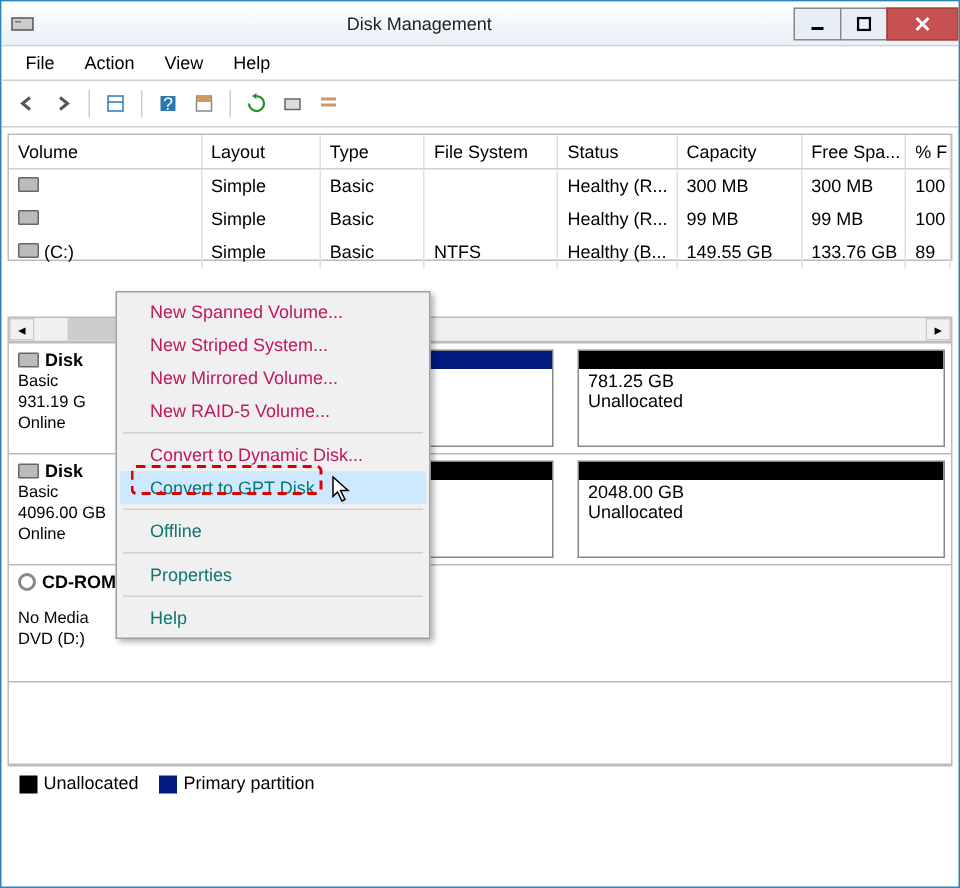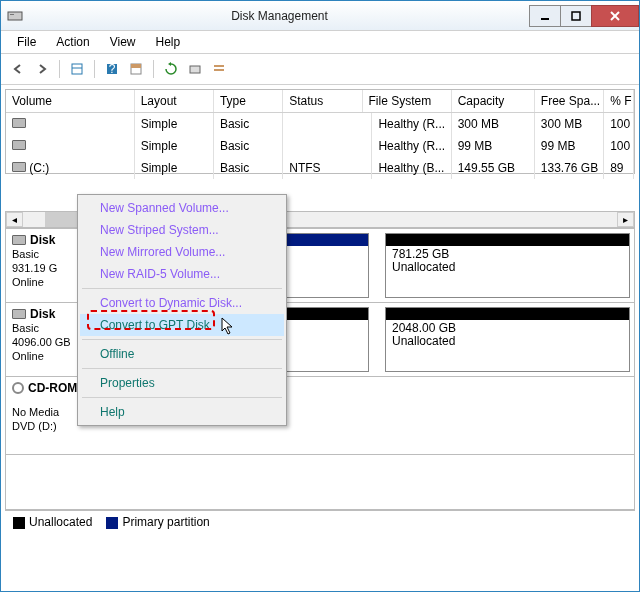--- a/index.html
+++ b/index.html
@@ -33,21 +33,21 @@
 .disk-line { font-size: 11px; line-height: 14px; }
 .part-area { flex: 1; display: flex; padding: 4px; gap: 2px; }
 .part { border: 1px solid #888; padding: 2px 6px; font-size: 11px; line-height: 13px; overflow: hidden; margin-left: 14px; }
 .part .phdr { height: 12px; margin: -2px -6px 2px -6px; }
 .phdr.prim { background: #001a80; }
 .phdr.unal { background: #000; }
 .legend { display: flex; gap: 14px; padding: 4px 8px; border-top: 1px solid #bcbcbc; margin: 0 4px; }
 .lg-sw { width: 12px; height: 12px; display: inline-block; margin-right: 4px; vertical-align: middle; }
 .ctxmenu { position: absolute; left: 77px; top: 194px; width: 210px; background: #f0f0f0; border: 1px solid #a0a0a0; box-shadow: 2px 2px 4px rgba(0,0,0,.3); z-index: 50; padding: 2px; }
 .ctxmenu .citem { padding: 4px 20px; color: #0f766e; position: relative; }
-.ctxmenu .citem.disabled { color: #8b5cf6; }
+.ctxmenu .citem.disabled { color: #be185d; }
 .ctxmenu .citem.hl { background: #cde8ff; }
 .ctxmenu .csep { height: 1px; background: #d0d0d0; margin: 3px 2px; }
 .red-dash { position: absolute; left: 87px; top: 310px; width: 128px; height: 20px; border: 2px dashed #d00; border-radius: 4px; z-index: 60; pointer-events: none; }
 .cursor { position: absolute; left: 221px; top: 317px; z-index: 70; pointer-events: none; }
 .disk-icon { width: 14px; height: 10px; background: #bbb; border: 1px solid #666; border-radius: 1px; display: inline-block; }
 .cd-icon { width: 12px; height: 12px; border: 2px solid #888; border-radius: 50%; display: inline-block; }
 </style>
 </head>
 <body>
 
@@ -133,22 +133,22 @@
         <rect x="2" y="7" width="10" height="2" fill="#c96"></rect>
       </svg>
     </div>
 </div>
 
 <div class="vol-pane">
   <div class="vol-header">
     <div class="col c-vol">Volume</div>
     <div class="col c-lay">Layout</div>
     <div class="col c-typ">Type</div>
+    <div class="col c-fs">File System</div>
     <div class="col c-st">Status</div>
-    <div class="col c-fs">File System</div>
     <div class="col c-cap">Capacity</div>
     <div class="col c-fr">Free Spa...</div>
     <div class="col c-pc">% F</div>
   </div>
   <div class="vol-body" id="vol-body">
       <div class="vol-row">
         <div class="col c-vol"><span class="disk-icon"></span></div>
         <div class="col c-lay">Simple</div>
         <div class="col c-typ">Basic</div>
         <div class="col c-fs"></div>

